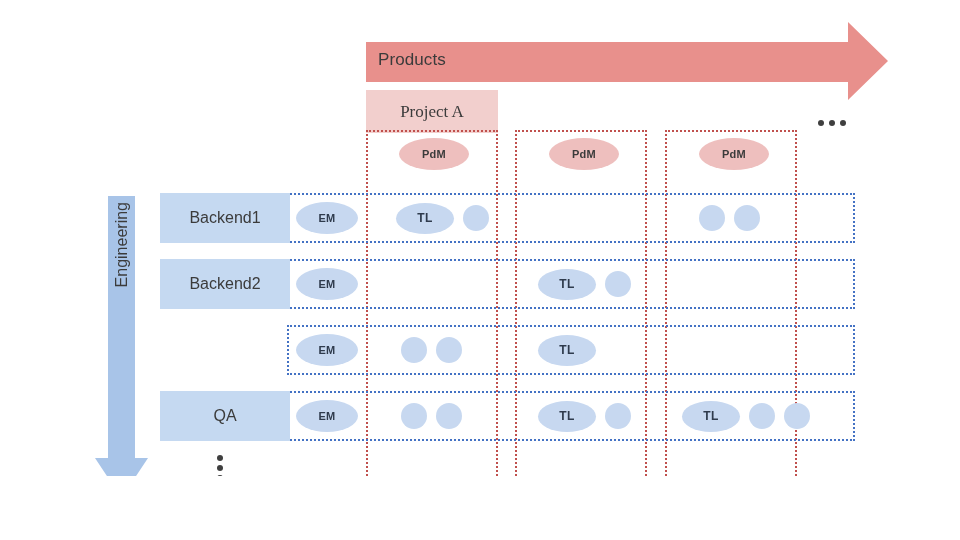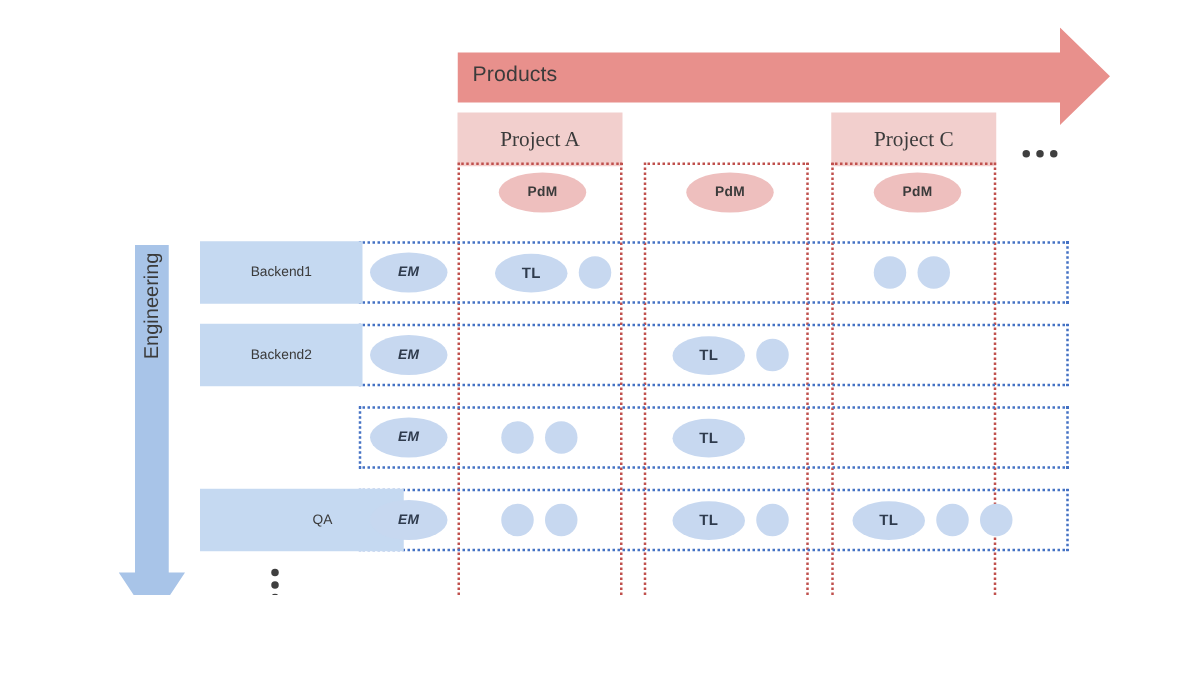--- a/index.html
+++ b/index.html
@@ -103,21 +103,21 @@
   .team-label {
     left: 160px;
     width: 130px;
     height: 50px;
     background: #c5d9f1;
     display: flex;
     align-items: center;
     justify-content: center;
   }
   .team-label span {
-    font-size: 11px;
+    font-size: 16px;
     color: #3b3b3b;
     white-space: nowrap;
   }
 
   
   .oval {
     border-radius: 50%;
     display: flex;
     align-items: center;
     justify-content: center;
@@ -129,21 +129,20 @@
     color: #2f3b4d;
   }
   .oval-pink {
     background: #eebfbe;
     color: #3b3b3b;
   }
   .oval-em {
     width: 62px;
     height: 32px;
     font-size: 11px;
-    font-style: italic;
   }
   .oval-tl {
     width: 58px;
     height: 31px;
     font-size: 12px;
   }
   .oval-pdm {
     width: 70px;
     height: 32px;
     font-size: 11px;
@@ -199,23 +198,20 @@
       <path d="M13,0 L40,0 L40,262 L53,262 L26.5,302 L0,262 L13,262 Z" fill="#a8c4e8"></path>
     </svg>
   </div>
   <div class="abs" id="engineering-label">
     <span>Engineering</span>
   </div>
 
   <div class="abs project-header" style="left:366px; top:90px; width:132px;">
     <span>Project A</span>
   </div>
-  <div class="abs project-header" style="left:665px; top:90px; width:132px;">
-    <span>Project C</span>
-  </div>
 
   <div class="abs ellipsis-h" style="left:818px; top:120px;">
     <div class="ell-dot"></div>
       <div class="ell-dot"></div>
       <div class="ell-dot"></div>
   </div>
 
   <div class="abs project-column" style="left:366px; width:132px;"></div>
   <div class="abs project-column" style="left:515px; width:132px;"></div>
   <div class="abs project-column" style="left:665px; width:132px;"></div>
@@ -280,21 +276,21 @@
   </div>
 
   <div class="abs cell-row" style="left:538px; top:325px;">
     <div class="oval oval-blue oval-tl">
       <span>TL</span>
     </div>
   </div>
   <div class="abs cell-row" style="left:699px; top:325px; width:72px;"></div>
 
   <div class="abs team-row" style="top:391px;"></div>
-  <div class="abs team-label" style="top:391px;padding-left:33px;">
+  <div class="abs team-label" style="top:391px;">
     <span>QA</span>
   </div>
   <div class="abs oval oval-blue oval-em" style="left:296px; top:400px;">
     <span>EM</span>
   </div>
 
   <div class="abs cell-row" style="left:401px; top:391px;">
     <div class="dot-blue"></div>
     <div class="dot-blue"></div>
   </div>

